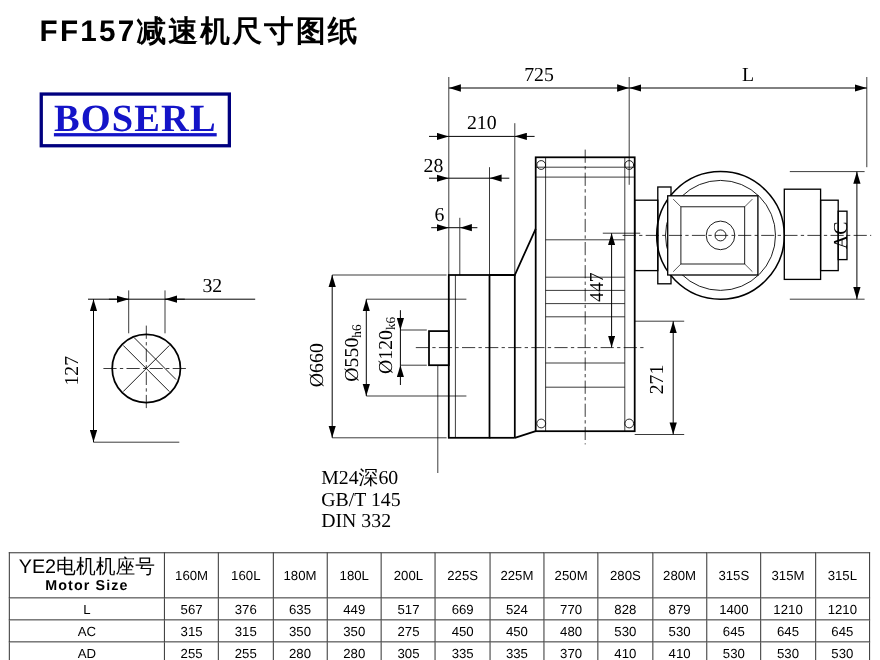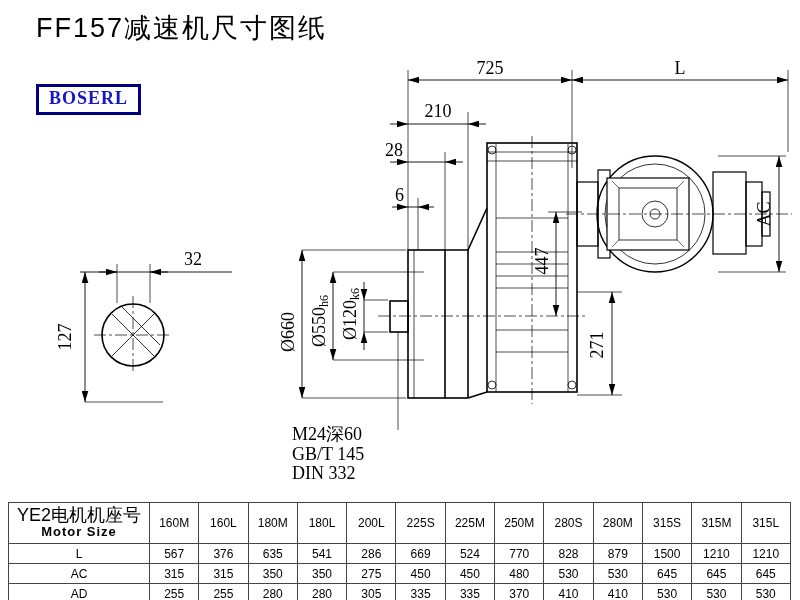--- a/index.html
+++ b/index.html
@@ -1,30 +1,30 @@
 <!DOCTYPE html>
 <html><head>
 <meta charset="utf-8">
 <style>
   html,body{margin:0;padding:0;}
   body{
     width:800px;height:600px;background:#ffffff;position:relative;overflow:hidden;
     font-family:"Liberation Sans",sans-serif;color:#000;
   }
   .page-title{
-    position:absolute;left:36px;top:10px;font-size:27px;font-weight:normal;
+    position:absolute;left:36px;top:10px;font-size:27px;font-weight:bold;
     letter-spacing:2px;color:#000;
   }
   .logo-box{
     position:absolute;left:36px;top:84px;border:3px solid #00007f;
     padding:1px 10px 3px 10px;background:#fff;
   }
   .logo-text{
-    font-family:"Liberation Serif",serif;font-size:18px;font-weight:bold;
-    color:#1414c8;letter-spacing:1px;
+    font-family:"Liberation Serif",serif;font-size:35px;font-weight:bold;
+    color:#1414c8;letter-spacing:1px;text-decoration:underline;
   }
   svg.drawing{position:absolute;left:0;top:0;}
   svg .dimtxt{
     font-family:"Liberation Serif",serif;font-size:18px;fill:#000;stroke:none;
   }
   svg .dimtxt-small{font-size:12px;}
   table.size-table{
     position:absolute;left:8px;top:502px;width:783px;border-collapse:collapse;
     table-layout:fixed;font-size:12px;text-align:center;background:#fff;
   }
@@ -218,28 +218,28 @@
         <th>315M</th>
         <th>315L</th>
       </tr>
     </thead>
   <tbody>
       <tr>
         <th>L</th>
         <td>567</td>
         <td>376</td>
         <td>635</td>
-        <td>541</td>
-        <td>286</td>
+        <td>449</td>
+        <td>517</td>
         <td>669</td>
         <td>524</td>
         <td>770</td>
         <td>828</td>
         <td>879</td>
-        <td>1500</td>
+        <td>1400</td>
         <td>1210</td>
         <td>1210</td>
       </tr>
       <tr>
         <th>AC</th>
         <td>315</td>
         <td>315</td>
         <td>350</td>
         <td>350</td>
         <td>275</td>

